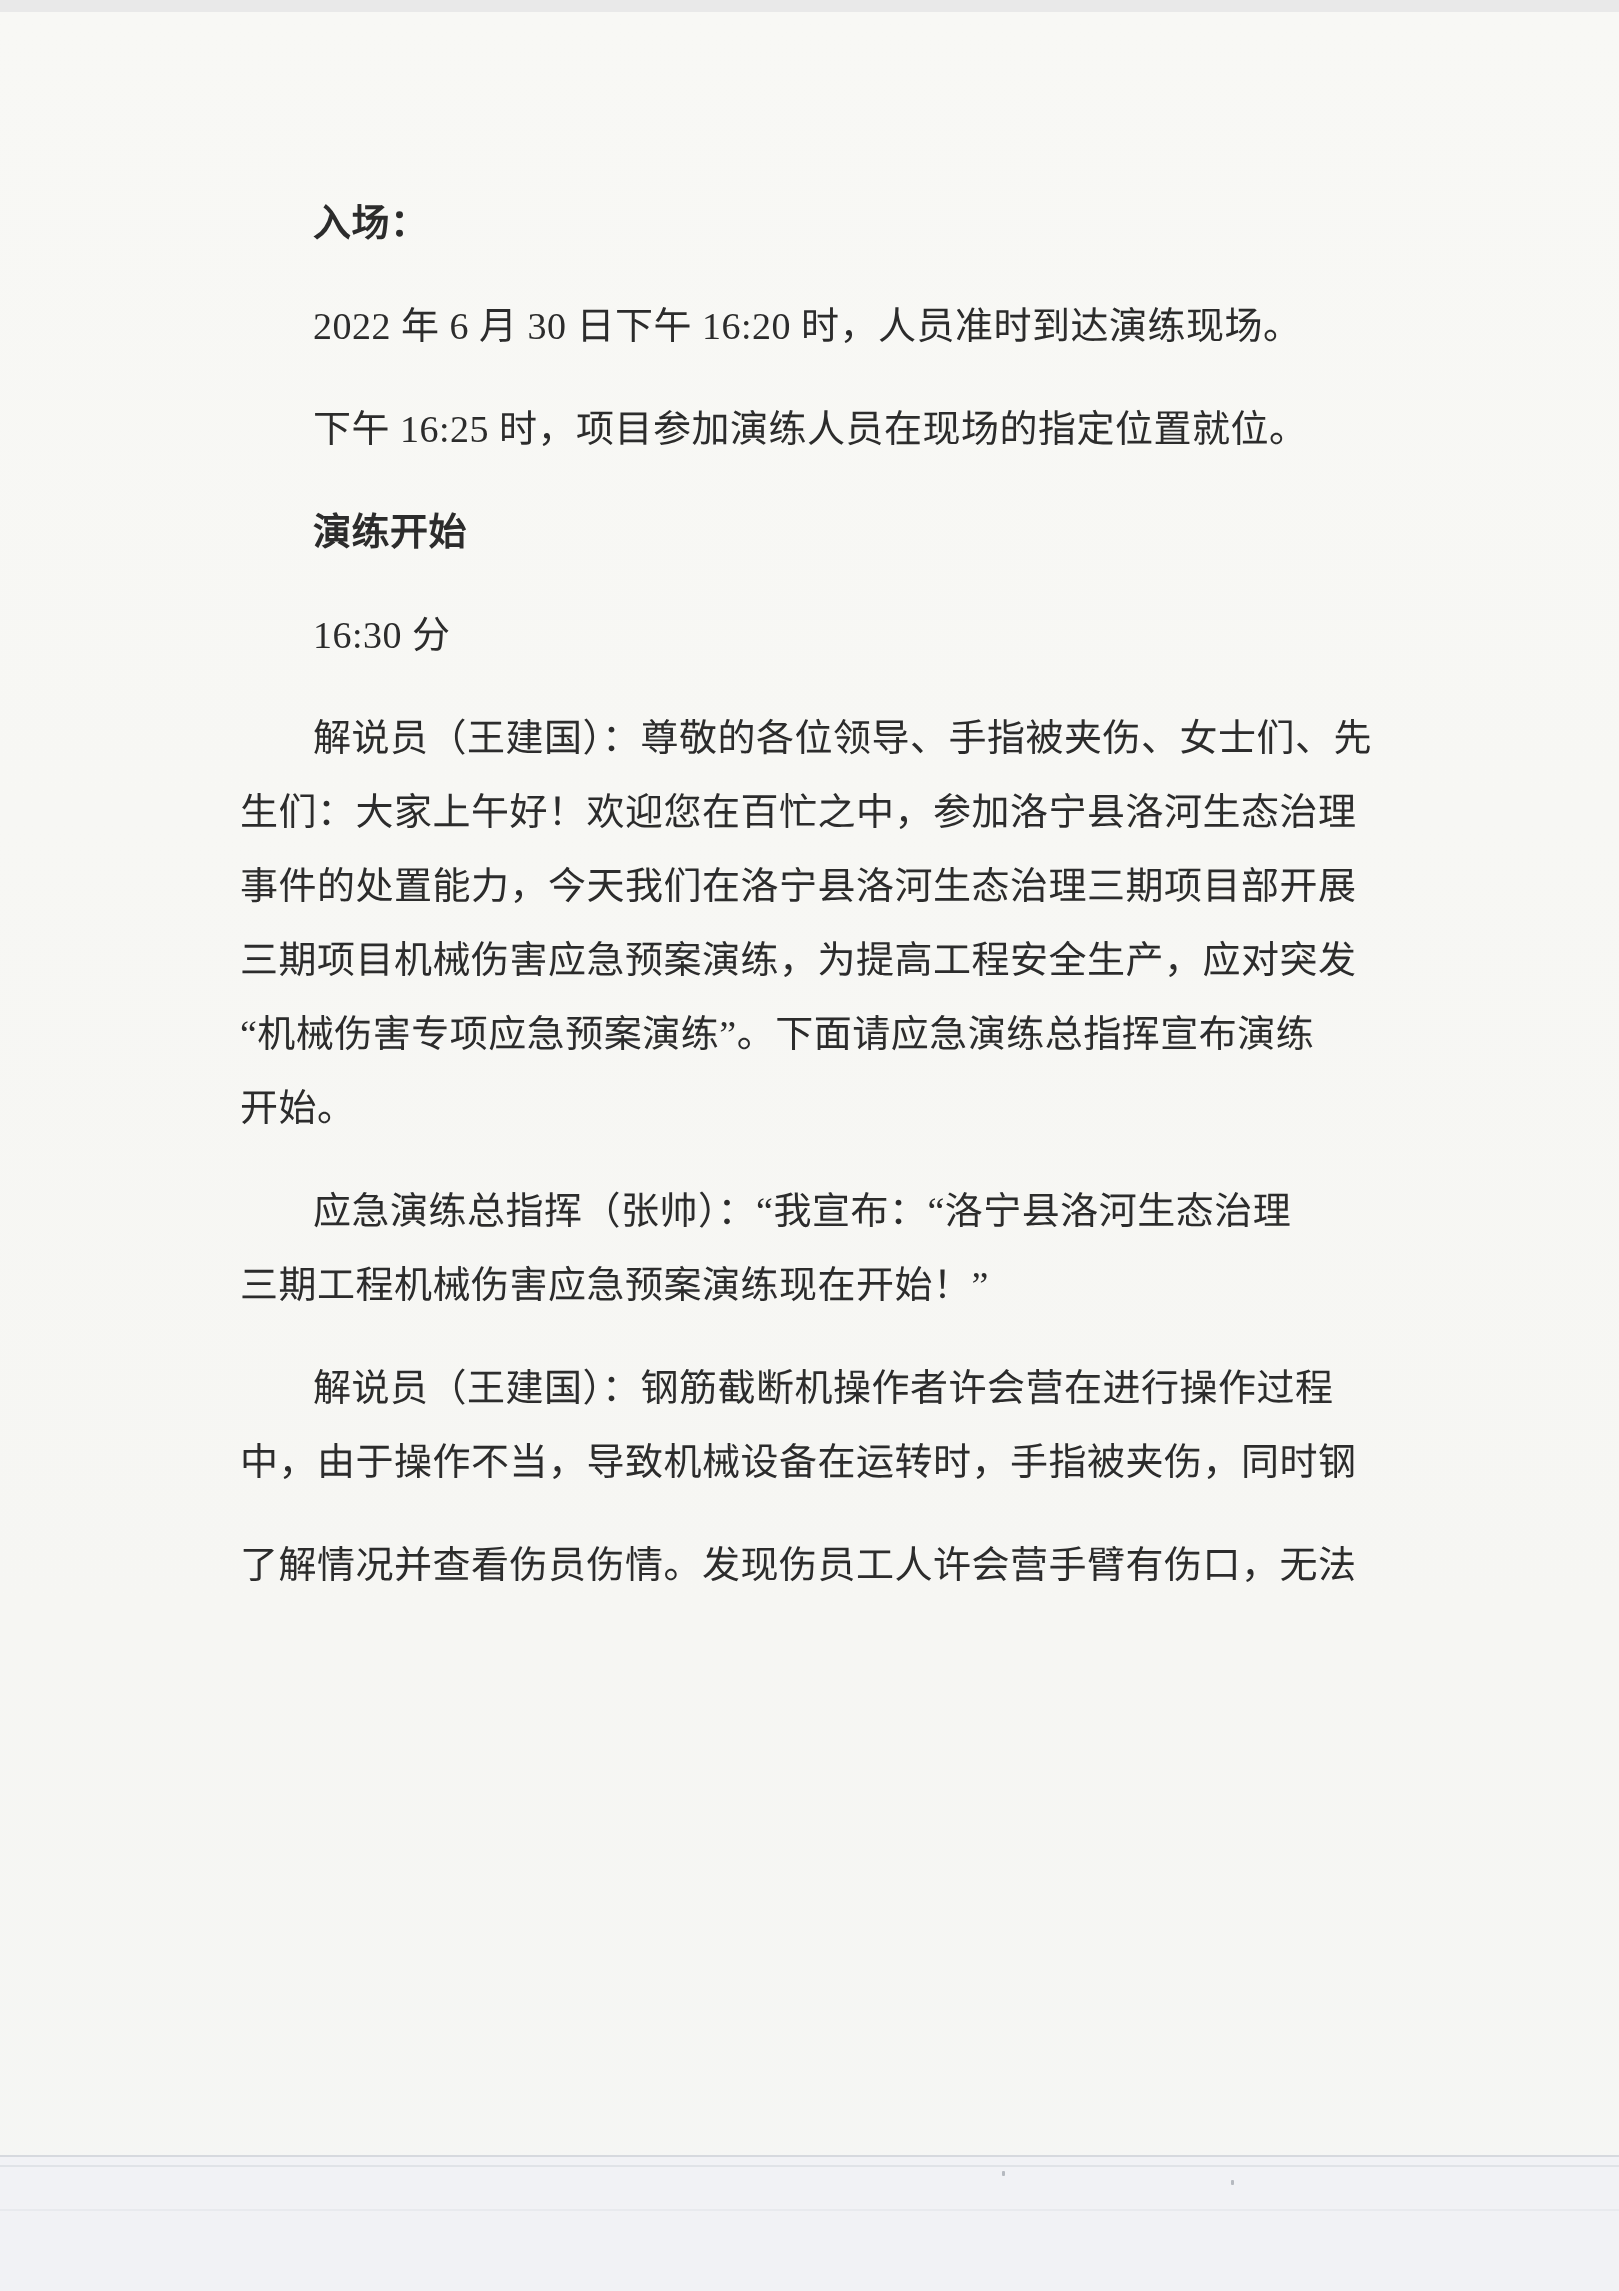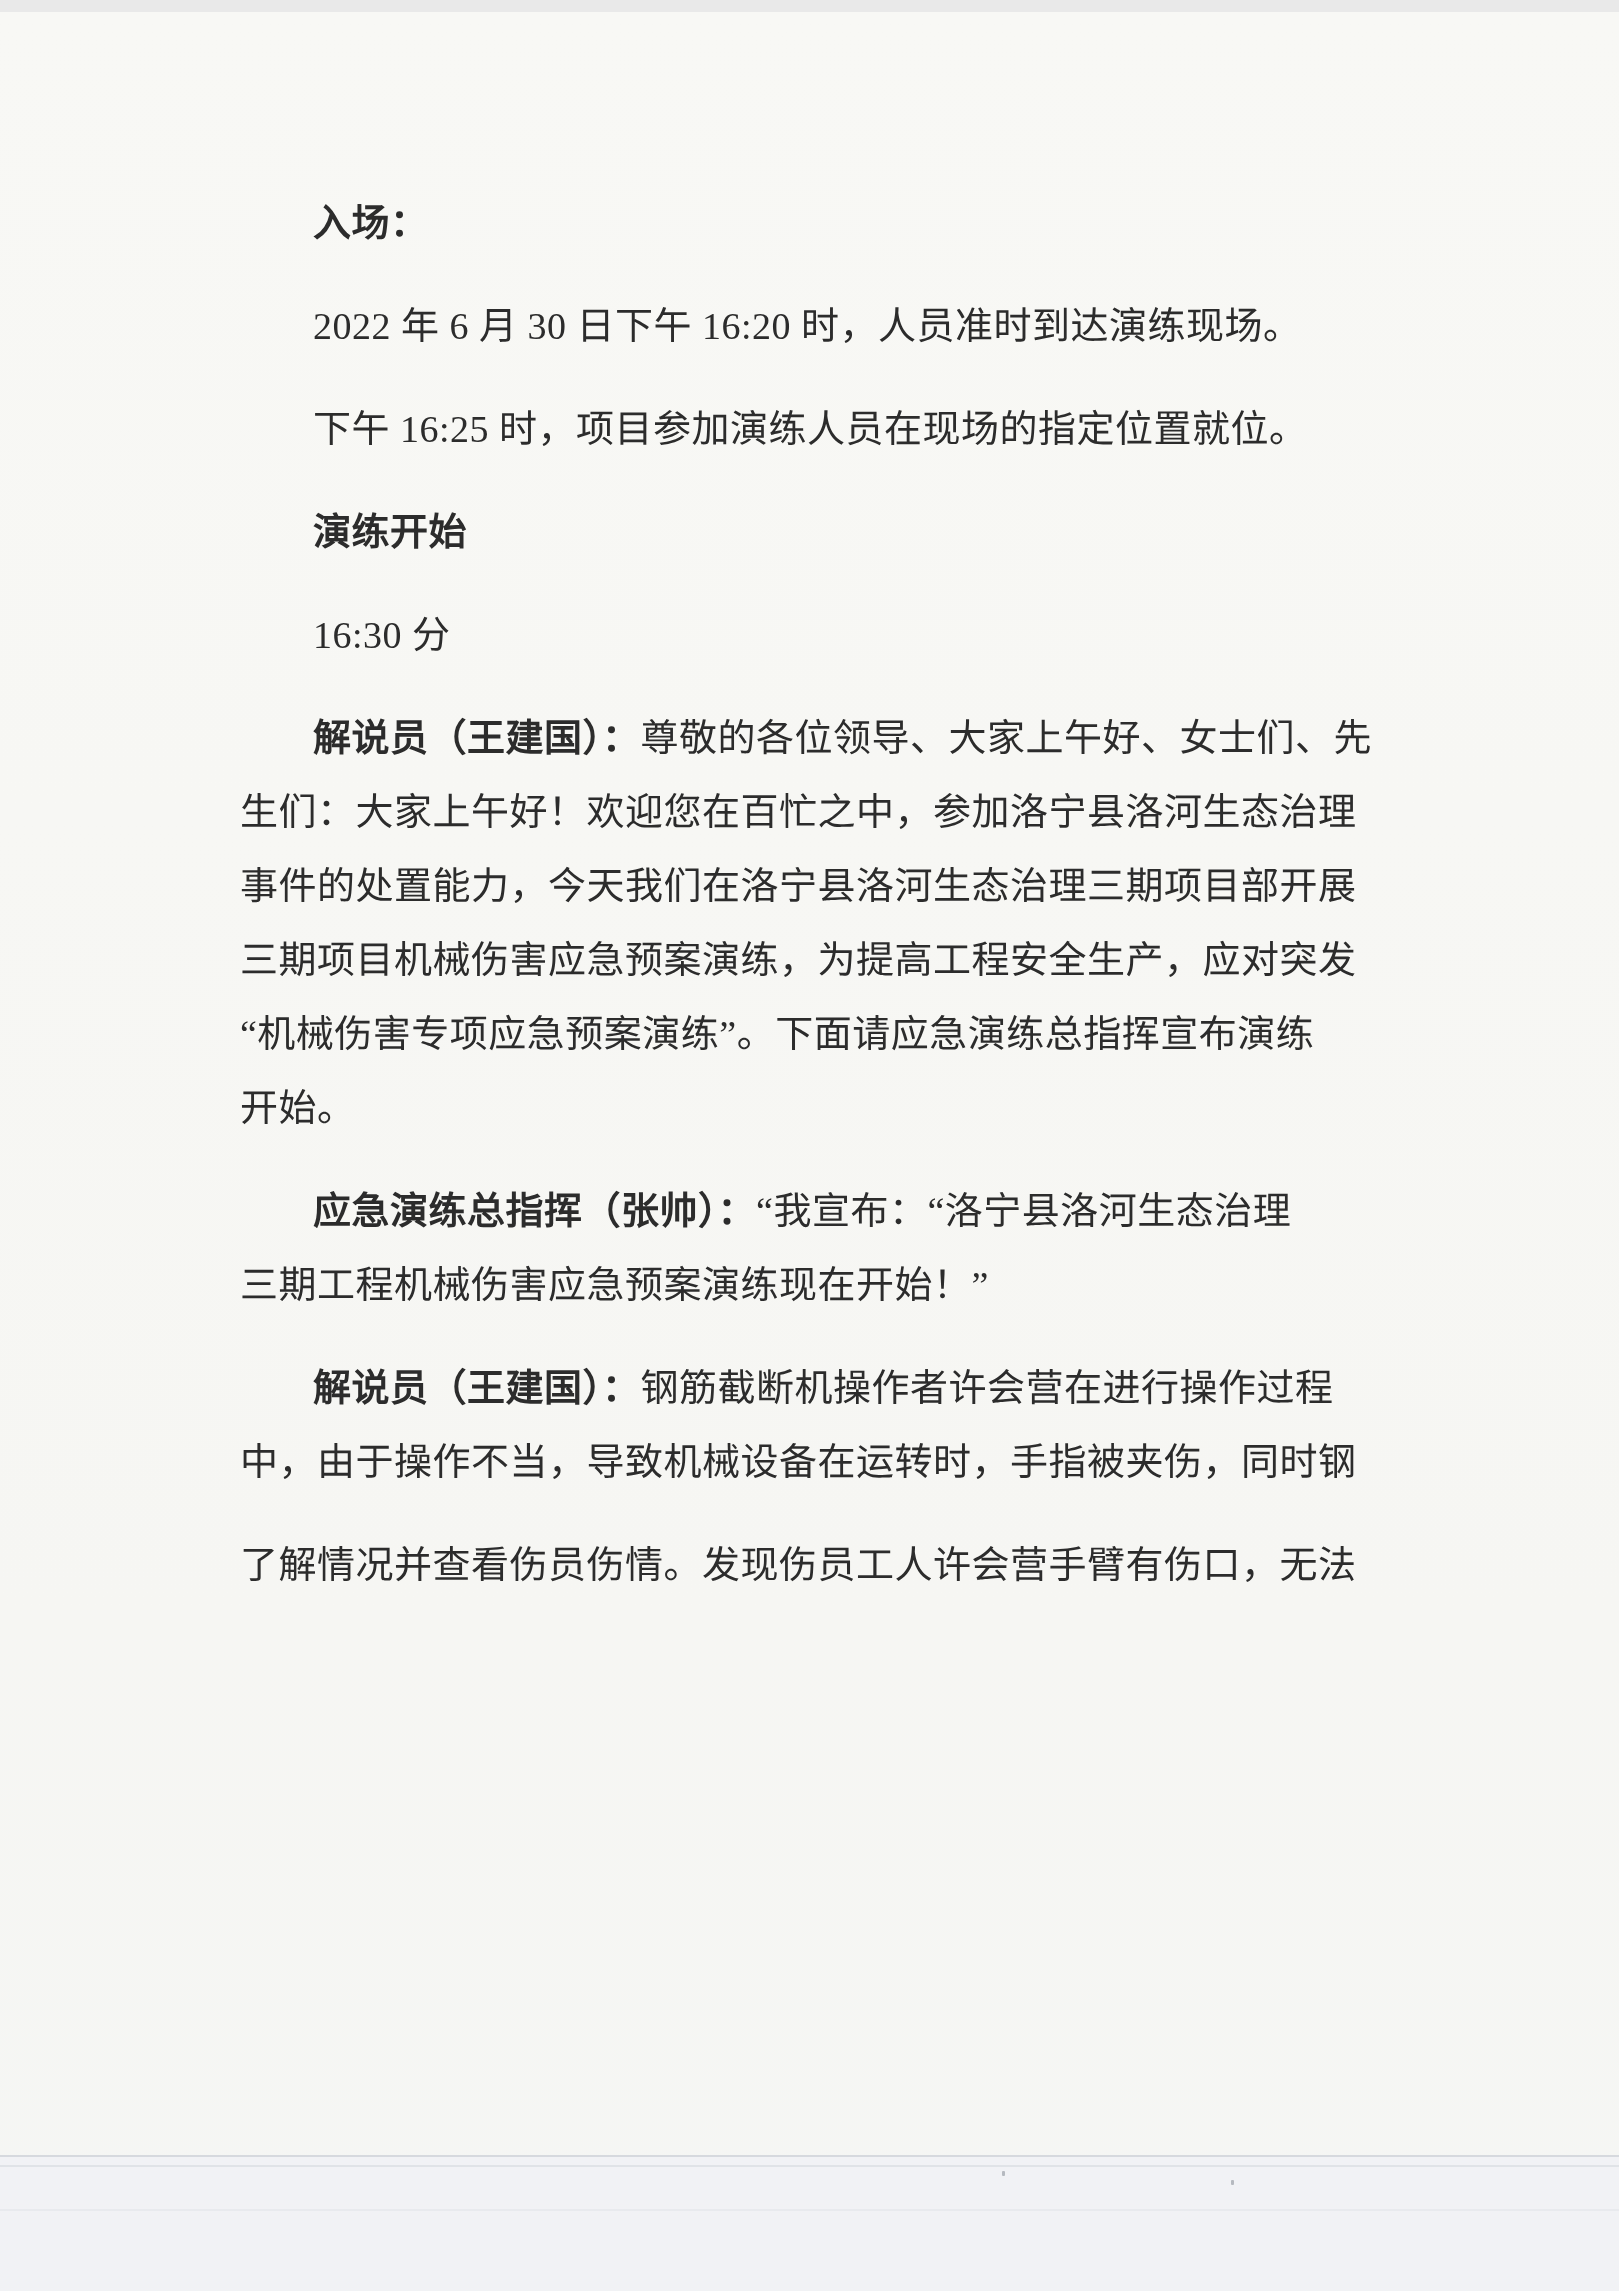--- a/index.html
+++ b/index.html
@@ -31,21 +31,21 @@
     height: 74px;
     line-height: 74px;
     font-size: 38px;
     letter-spacing: 0.5px;
     white-space: nowrap;
     font-weight: 400;
     text-rendering: optimizeLegibility;
   }
   .line.indent { text-indent: 73px; }
   .para.heading .line { font-weight: 700; }
-  .speaker { font-weight: 700; }
+  .speaker { font-weight: 400; }
   .t { font-weight: inherit; }
   
   .scan-band {
     position: absolute;
     left: 0; right: 0;
     top: 2143px;
     height: 149px;
     background: #f0f1f4;
     opacity: 0.85;
   }
@@ -84,21 +84,21 @@
 
     <section class="para heading">
       <div class="line indent"><span class="t">演练开始</span></div>
     </section>
 
     <section class="para">
       <div class="line indent"><span class="t">16:30 分</span></div>
     </section>
 
     <section class="para">
-      <div class="line indent"><span class="speaker">解说员（王建国）：</span><span class="t">尊敬的各位领导、大家上午好、女士们、先</span></div>
+      <div class="line indent"><span class="speaker">解说员（王建国）：</span><span class="t">尊敬的各位领导、手指被夹伤、女士们、先</span></div>
       <div class="line"><span class="t">生们：大家上午好！欢迎您在百忙之中，参加洛宁县洛河生态治理</span></div>
       <div class="line"><span class="t">事件的处置能力，今天我们在洛宁县洛河生态治理三期项目部开展</span></div>
       <div class="line"><span class="t">三期项目机械伤害应急预案演练，为提高工程安全生产，应对突发</span></div>
       <div class="line"><span class="t">“机械伤害专项应急预案演练”。下面请应急演练总指挥宣布演练</span></div>
       <div class="line"><span class="t">开始。</span></div>
     </section>
 
     <section class="para">
       <div class="line indent"><span class="speaker">应急演练总指挥（张帅）：</span><span class="t">“我宣布：“洛宁县洛河生态治理</span></div>
       <div class="line"><span class="t">三期工程机械伤害应急预案演练现在开始！”</span></div>

